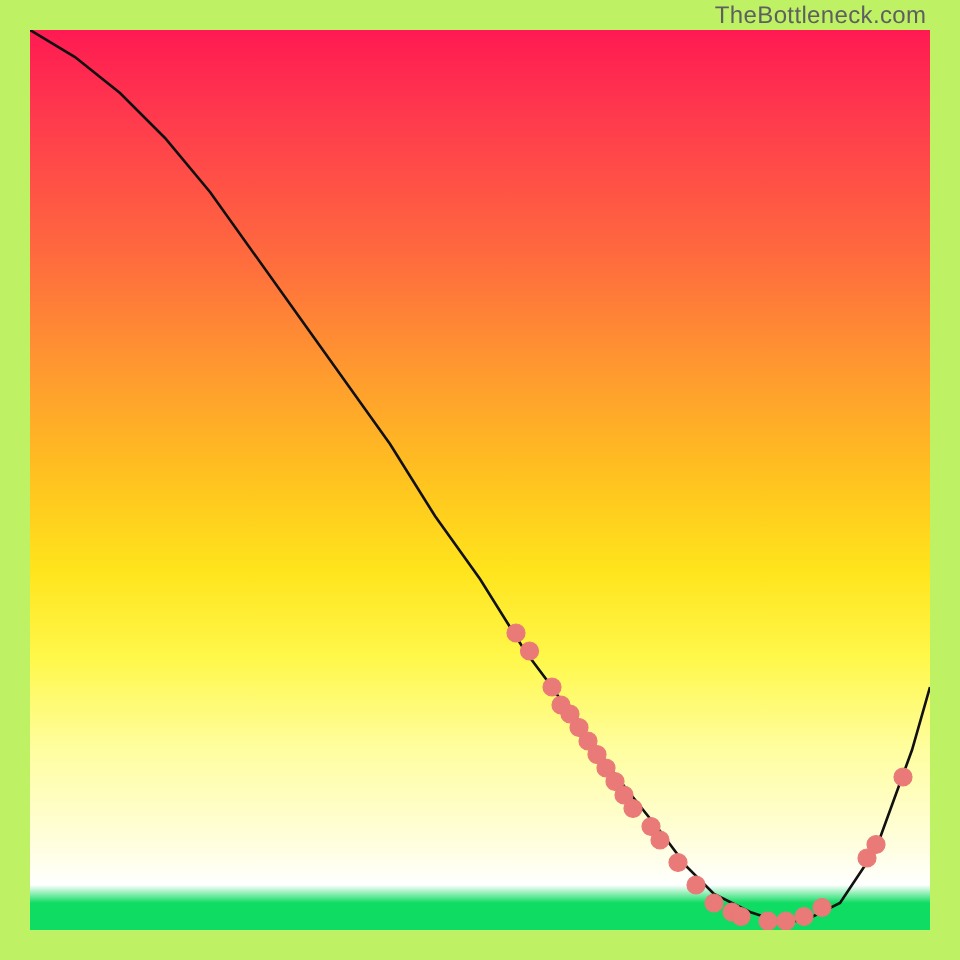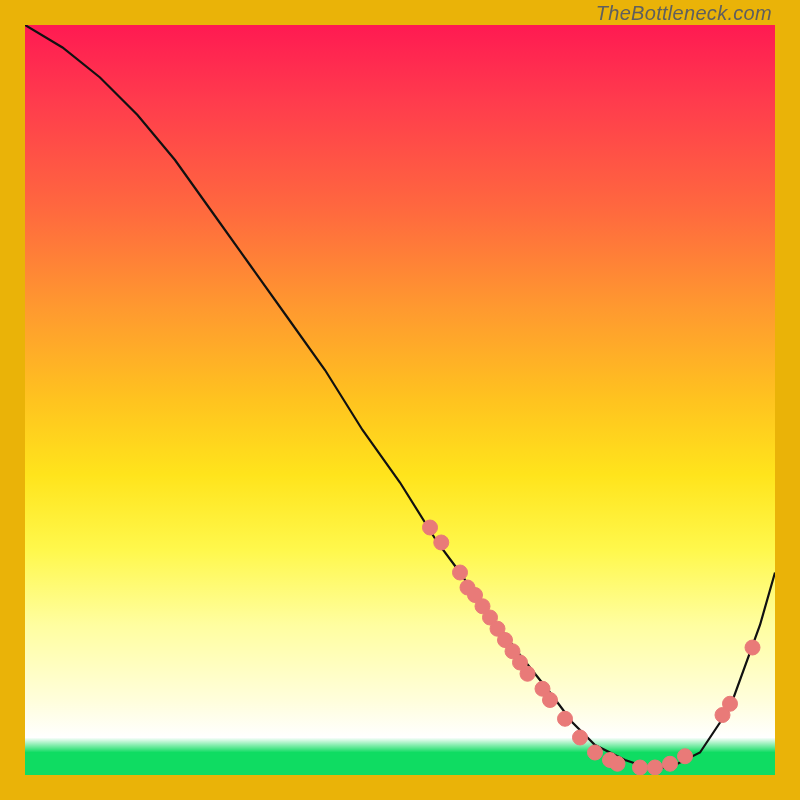--- a/index.html
+++ b/index.html
@@ -9,22 +9,21 @@
     height: 800px;
     background: #000;
     overflow: hidden;
   }
   .frame {
     position: absolute;
     left: 0;
     top: 0;
     width: 800px;
     height: 800px;
-    background: #eab308;
-    font-style: italic;
+    background: #bef264;
   }
   .plot-area {
     position: absolute;
     left: 25px;
     top: 25px;
     width: 750px;
     height: 750px;
     overflow: hidden;
     
     background: linear-gradient(

